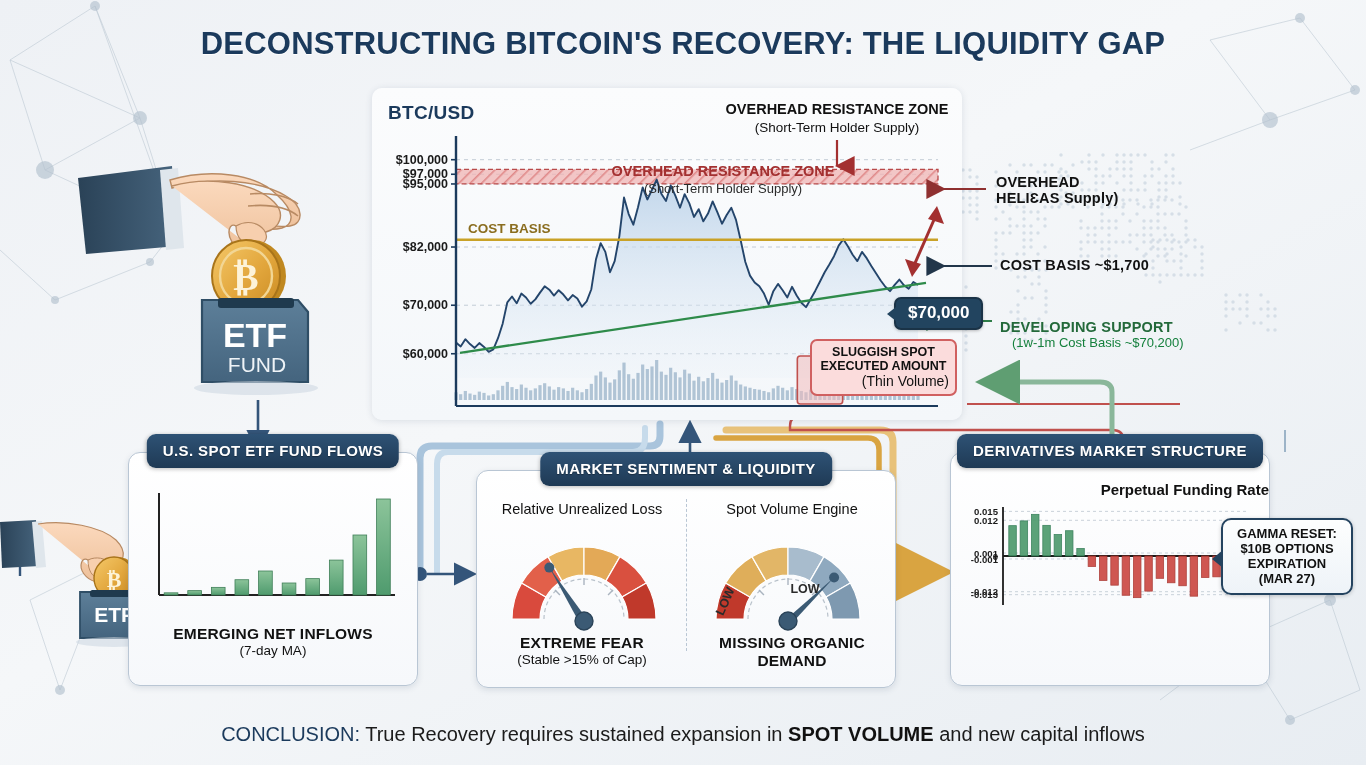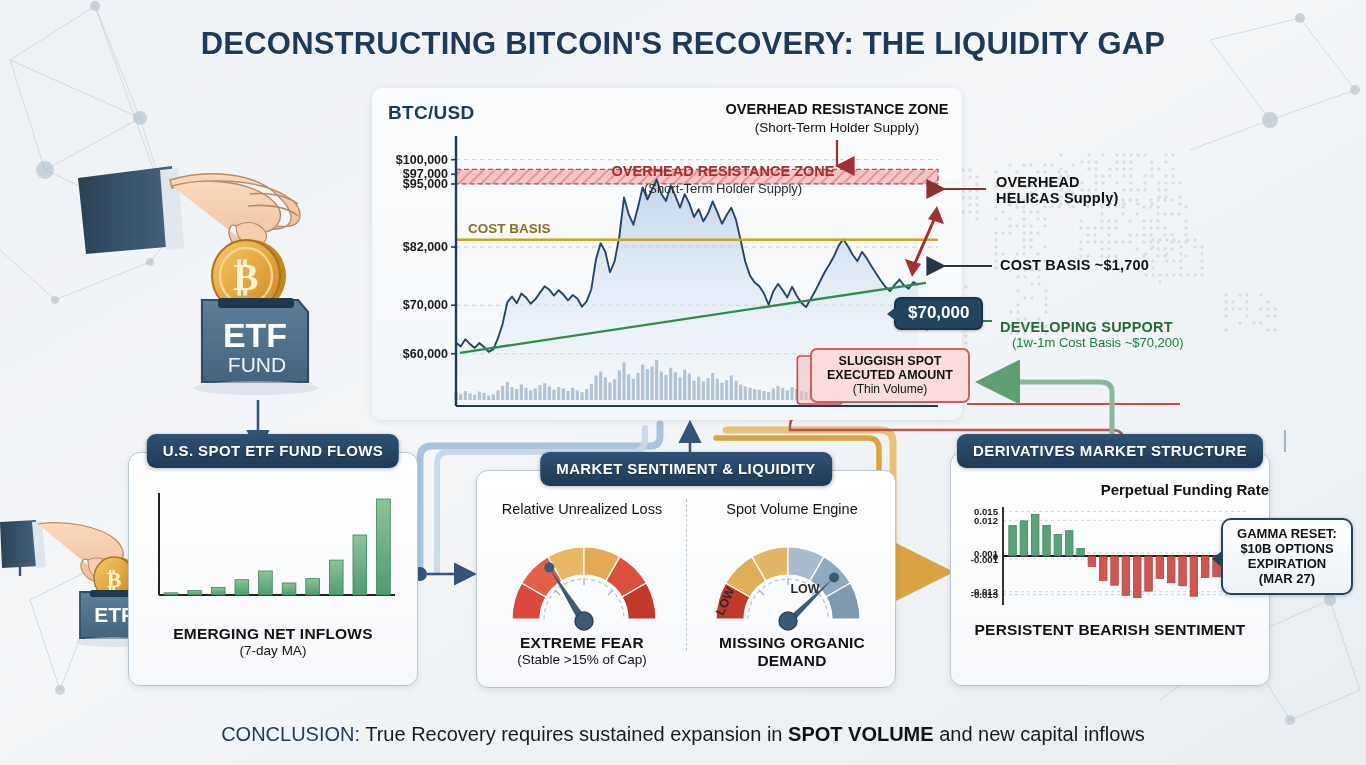--- a/index.html
+++ b/index.html
@@ -68,26 +68,26 @@
   }
 
   
   .ann { position: absolute; z-index: 7; font-family:"Liberation Sans",sans-serif; }
   .ann .l1 { font-size: 14.5px; font-weight: bold; color:#111; letter-spacing:.2px; }
   .ann .l2 { font-size: 13px; color:#15803d;margin-left:12px; }
   .ann.green .l1 { color:#23693a; }
 
   
   .sluggish {
-    position: absolute; left: 810px; top: 348px; width: 160px;
+    position: absolute; left: 810px; top: 339px; width: 147px;
     background:#fbdcdc; border:2px solid #d06060; border-radius:7px;
     padding:4px 6px 5px; text-align:center; z-index:7;
   }
   .sluggish .a { font-size:12.5px; font-weight:bold; color:#111; line-height:1.12; }
-  .sluggish .b { font-size:12px; color:#111; }
+  .sluggish .b { font-size:14px; color:#111;text-align:right; }
 
   
   .panel {
     position: absolute;
     background: linear-gradient(180deg,#ffffff 0%, #f6f8fb 100%);
     border: 1.6px solid #b9c6d4;
     border-radius: 12px;
     z-index: 5;
     box-shadow: 0 2px 6px rgba(40,60,90,.13);
   }
@@ -1158,21 +1158,20 @@
         <rect x="197.14666666666668" y="53" width="7.48" height="22.31012658227847" fill="#cc4a44" stroke="#a8322c" stroke-width="0.8" opacity="0.92"></rect>
         <rect x="208.48000000000002" y="53" width="7.48" height="26.77215189873418" fill="#cc4a44" stroke="#a8322c" stroke-width="0.8" opacity="0.92"></rect>
         <rect x="219.81333333333333" y="53" width="7.48" height="29.74683544303798" fill="#cc4a44" stroke="#a8322c" stroke-width="0.8" opacity="0.92"></rect>
         <rect x="231.14666666666668" y="53" width="7.48" height="40.15822784810126" fill="#cc4a44" stroke="#a8322c" stroke-width="0.8" opacity="0.92"></rect>
         <rect x="242.48000000000002" y="53" width="7.48" height="21.417721518987335" fill="#cc4a44" stroke="#a8322c" stroke-width="0.8" opacity="0.92"></rect>
         <rect x="253.81333333333333" y="53" width="7.48" height="20.822784810126578" fill="#cc4a44" stroke="#a8322c" stroke-width="0.8" opacity="0.92"></rect>
         <rect x="265.1466666666667" y="46.45569620253164" width="7.48" height="6.544303797468359" fill="#4f9b6e" stroke="#2f7a53" stroke-width="0.8" opacity="0.92"></rect>
         <rect x="276.48" y="53" width="7.48" height="23.20253164556962" fill="#cc4a44" stroke="#a8322c" stroke-width="0.8" opacity="0.92"></rect>
       </svg>
     <div class="panel-cap" style="top:168px;">
-      <div class="c1">PERSISTENT BEARISH SENTIMENT</div>
     </div>
   </div>
 
   <div class="gamma" id="gammaBox">
       <div>GAMMA RESET:</div>
       <div>$10B OPTIONS</div>
       <div>EXPIRATION</div>
       <div>(MAR 27)</div>
     </div>
 

